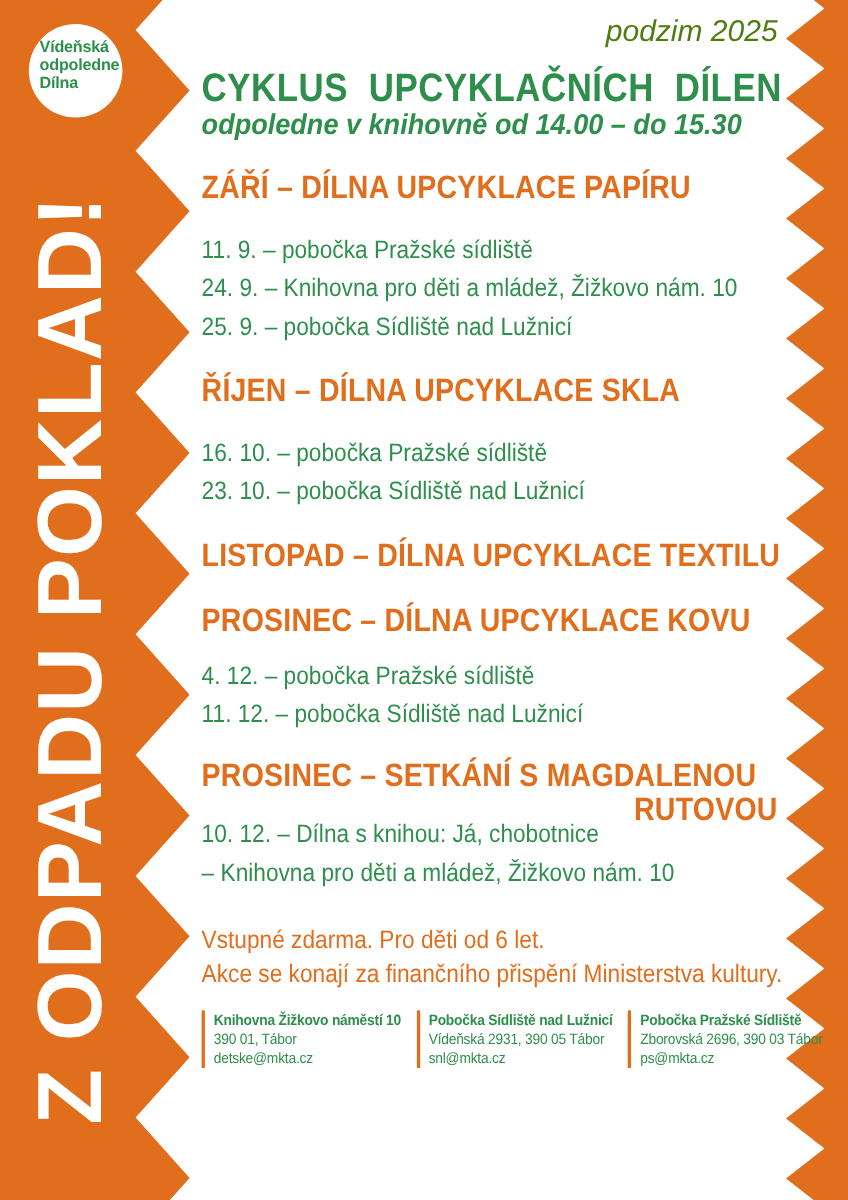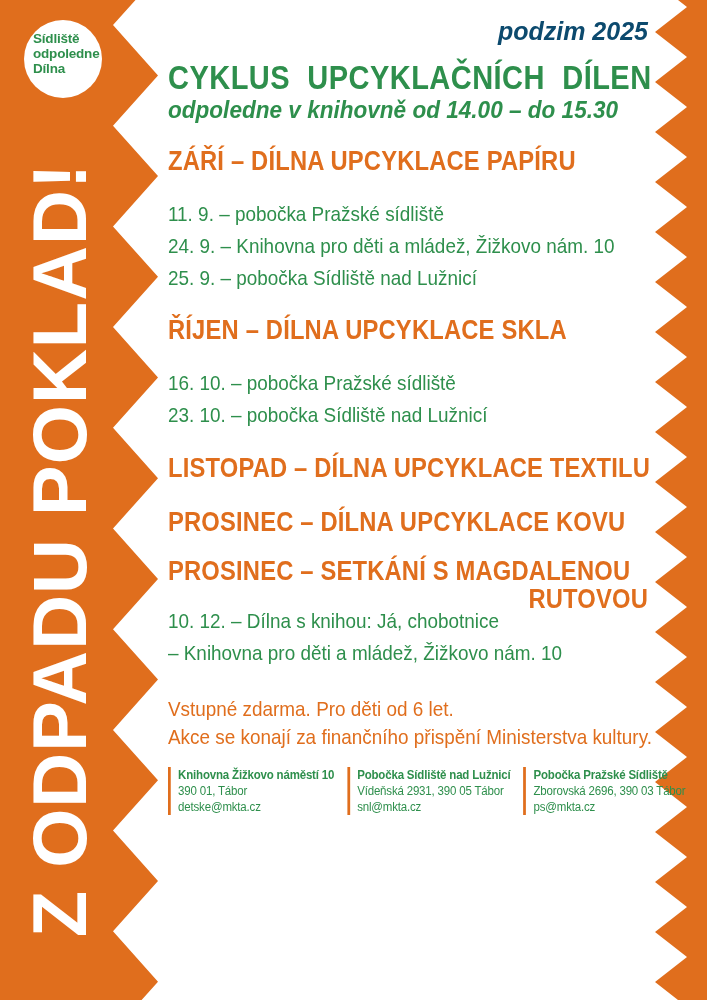--- a/index.html
+++ b/index.html
@@ -36,22 +36,22 @@
   }
 
   
   .right-border-svg { position:absolute; left:655px; top:0; z-index:1; }
 
   
   .content {
     position:absolute; left:168px; top:0; width:480px; z-index:2;
   }
   .season {
-    margin-top:18px; line-height:27px; text-align:right;
-    color:#0c4a6e; font-style:italic; font-weight:bold; font-size:25px;
+    margin-top:13px; line-height:27px; text-align:right;
+    color:#4d7c0f; font-style:italic; font-weight:normal; font-size:25px;
   }
   .title {
     margin-top:15px; line-height:36px;
     color:#2E8F4C; font-weight:bold; font-size:33px;
     letter-spacing:0.5px; word-spacing:10px;
     white-space:nowrap; transform:scaleX(0.88); transform-origin:0 50%;
   }
   .subtitle {
     line-height:28px; color:#2E8F4C; font-style:italic; font-weight:bold;
     font-size:24px; white-space:nowrap;
@@ -95,21 +95,21 @@
 </head>
 <body>
 
 <div class="poster">
 
   <svg class="sidebar-svg" width="170" height="1000" viewBox="0 0 170 1000" aria-hidden="true">
     <path fill="#E06E1D" d="M0,0 L135.5,0 L113,25 L158,75.4 L113,125.7 L158,176.1 L113,226.4 L158,276.8 L113,327.1 L158,377.5 L113,427.8 L158,478.2 L113,528.5 L158,578.9 L113,629.2 L158,679.6 L113,729.9 L158,780.3 L113,830.6 L158,881 L113,931.3 L158,981.7 L141.6,1000 L0,1000 Z"></path>
   </svg>
 
   <div class="badge">
-    <div>Sídliště</div>
+    <div>Vídeňská</div>
     <div>odpoledne</div>
     <div>Dílna</div>
   </div>
 
   <div class="vertical-text">Z ODPADU POKLAD!</div>
 
   <svg class="right-border-svg" width="52" height="1000" viewBox="0 0 52 1000" aria-hidden="true">
     <path fill="#E06E1D" d="M23,0 L32,7 L0,32 L32,57 L0,82 L32,107 L0,132 L32,157 L0,182 L32,207 L0,232 L32,257 L0,282 L32,307 L0,332 L32,357 L0,382 L32,407 L0,432 L32,457 L0,482 L32,507 L0,532 L32,557 L0,582 L32,607 L0,632 L32,657 L0,682 L32,707 L0,732 L32,757 L0,782 L32,807 L0,832 L32,857 L0,882 L32,907 L0,932 L32,957 L0,982 L23,1000 L52,1000 L52,0 Z"></path>
   </svg>
 
@@ -129,20 +129,24 @@
 
     <h2 class="mt-oct">ŘÍJEN – DÍLNA UPCYKLACE SKLA</h2>
     <div class="events">
       <div class="event">16. 10. – pobočka Pražské sídliště</div>
       <div class="event">23. 10. – pobočka Sídliště nad Lužnicí</div>
     </div>
 
     <h2 class="mt-nov">LISTOPAD – DÍLNA UPCYKLACE TEXTILU</h2>
 
     <h2 class="mt-dec">PROSINEC – DÍLNA UPCYKLACE KOVU</h2>
+    <div class="events dec">
+      <div class="event">4. 12. – pobočka Pražské sídliště</div>
+      <div class="event">11. 12. – pobočka Sídliště nad Lužnicí</div>
+    </div>
 
     <h2 class="mt-mag first-line">PROSINEC – SETKÁNÍ S MAGDALENOU</h2>
     <h2 class="right-line">RUTOVOU</h2>
     <div class="events mag">
       <div class="event">10. 12. – Dílna s knihou: Já, chobotnice</div>
       <div class="event">– Knihovna pro děti a mládež, Žižkovo nám. 10</div>
     </div>
 
     <div class="notes">
       <div class="note">Vstupné zdarma. Pro děti od 6 let.</div>

